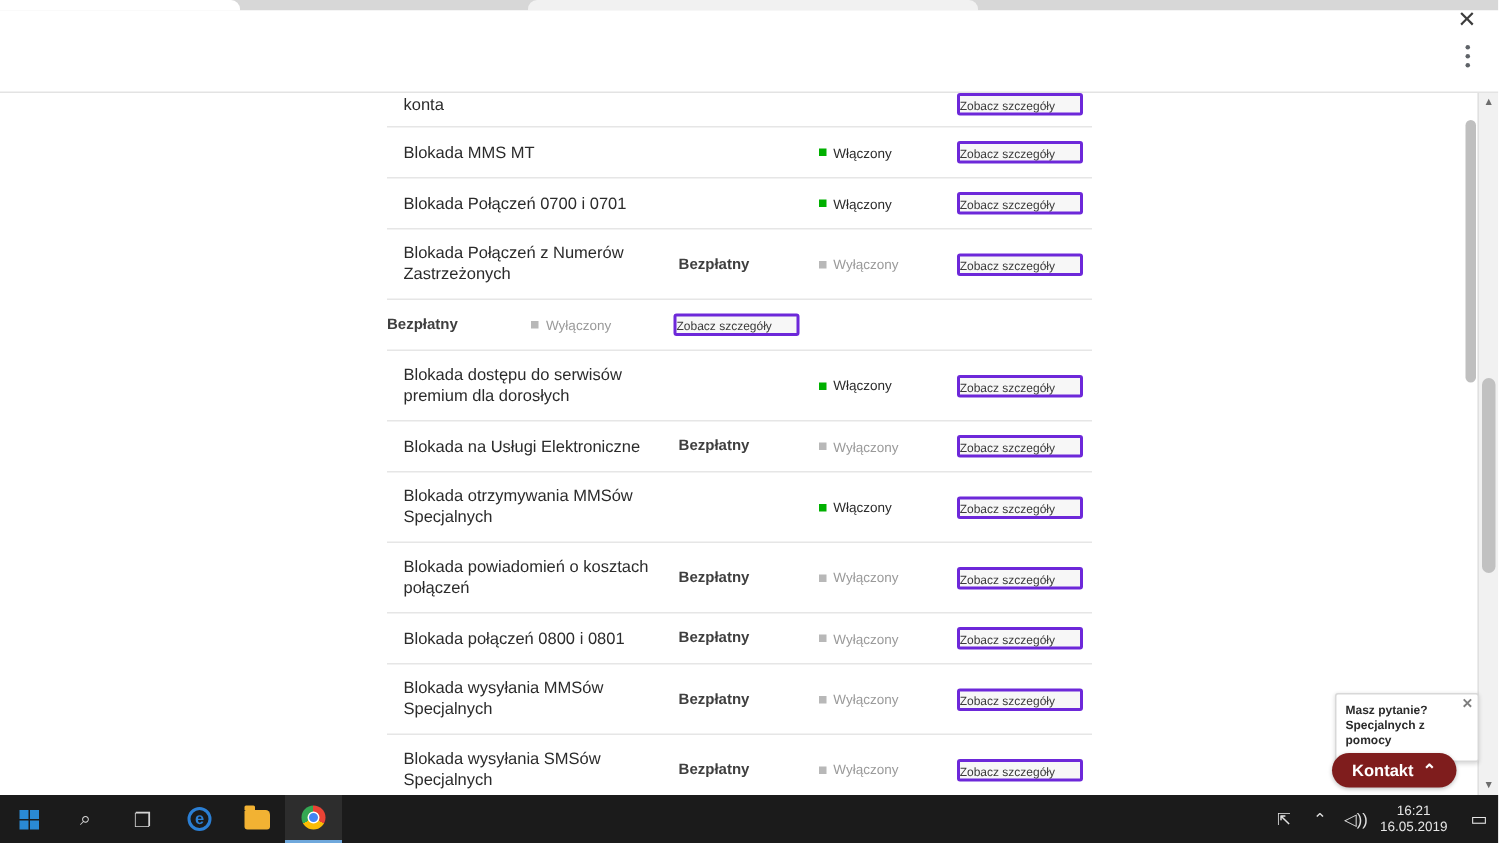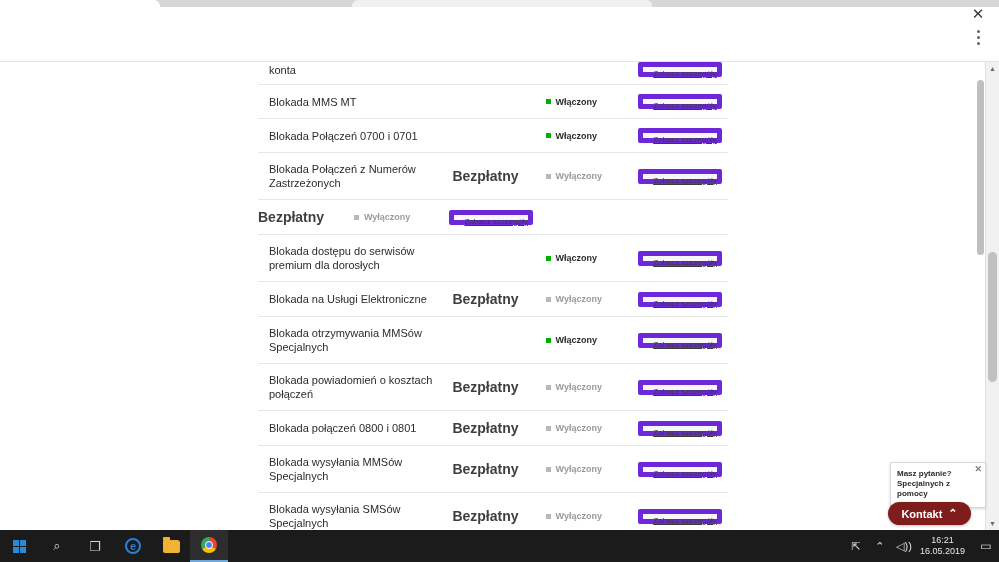--- a/index.html
+++ b/index.html
@@ -101,29 +101,29 @@
   .cell-name {
     width: 200px;
     padding-left: 11px;
     font-size: 11px;
     color: #2b2b2b;
     line-height: 14px;
     box-sizing: border-box;
   }
   .cell-price {
     width: 96px;
-    font-size: 14px;
+    font-size: 10px;
     color: #3f3f3f;
     font-weight: bold;
     box-sizing: border-box;
   }
   .cell-status {
     width: 95px;
     font-size: 9px;
-    font-weight: bold;
+    font-weight: normal;
     box-sizing: border-box;
     display: flex;
     align-items: center;
   }
   .dot {
     display: inline-block;
     width: 5px; height: 5px;
     margin-right: 5px;
     flex: 0 0 auto;
   }
@@ -133,30 +133,29 @@
   .status-off { color: #9a9a9a; }
   .cell-action {
     width: 93px;
     box-sizing: border-box;
   }
   .details-btn {
     display: block;
     width: 84px;
     height: 15px;
     line-height: 14px;
-    text-align: right;
+    text-align: left;
     font-size: 8px;
     color: #3a3a3a;
     background: #f7f7f7;
-    border: 5px solid #6d28d9;
+    border: 2px solid #6d28d9;
     border-radius: 2px;
     cursor: pointer;
     font-family: "Liberation Sans", sans-serif;
     padding: 0;
-    text-decoration: underline;
   }
 
   
   .scroll-outer {
     position: absolute;
     right: 0; top: 62px;
     width: 13px; height: 468px;
     background: #f1f1f1;
     border-left: 1px solid #e0e0e0;
   }

